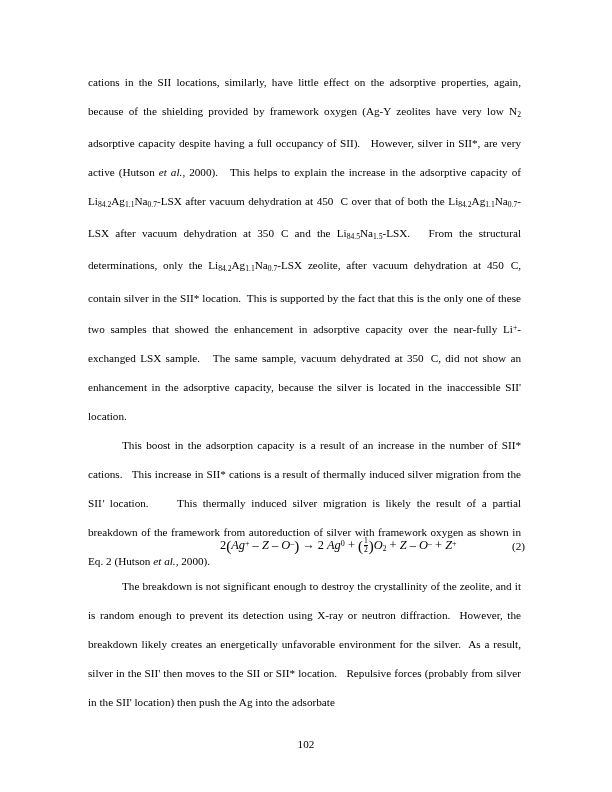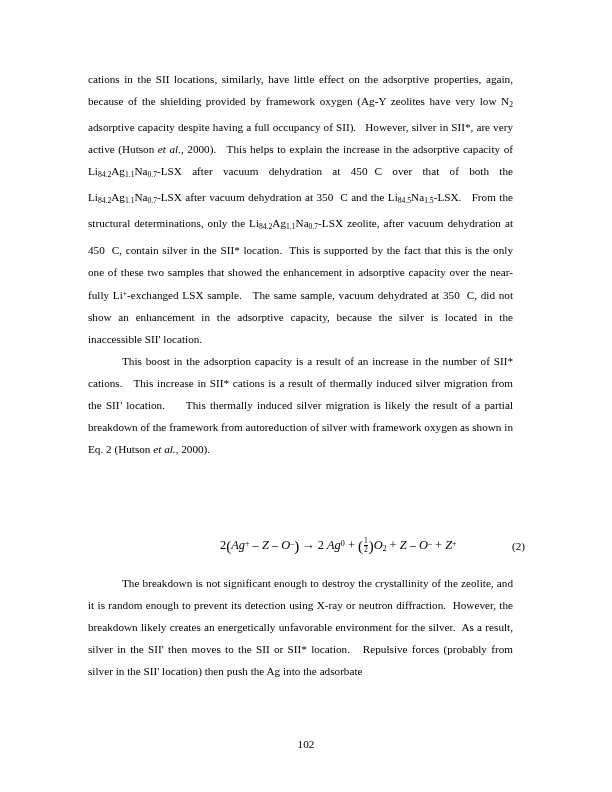--- a/index.html
+++ b/index.html
@@ -21,23 +21,23 @@
     width: 612px;
     height: 792px;
   }
   .body-text {
     position: absolute;
     left: 88px;
     top: 68px;
     width: 437px;
   }
   p.para {
-    margin: 0 12px 0 0;
+    margin: 0 4px 0 0;
     font-size: 11.2px;
-    line-height: 22px;
+    line-height: 29px;
     text-align: justify;
     text-justify: inter-word;
   }
   p.indent {
     text-indent: 34px;
   }
   sub {
     font-size: 7.6px;
     vertical-align: -0.28em;
   }

